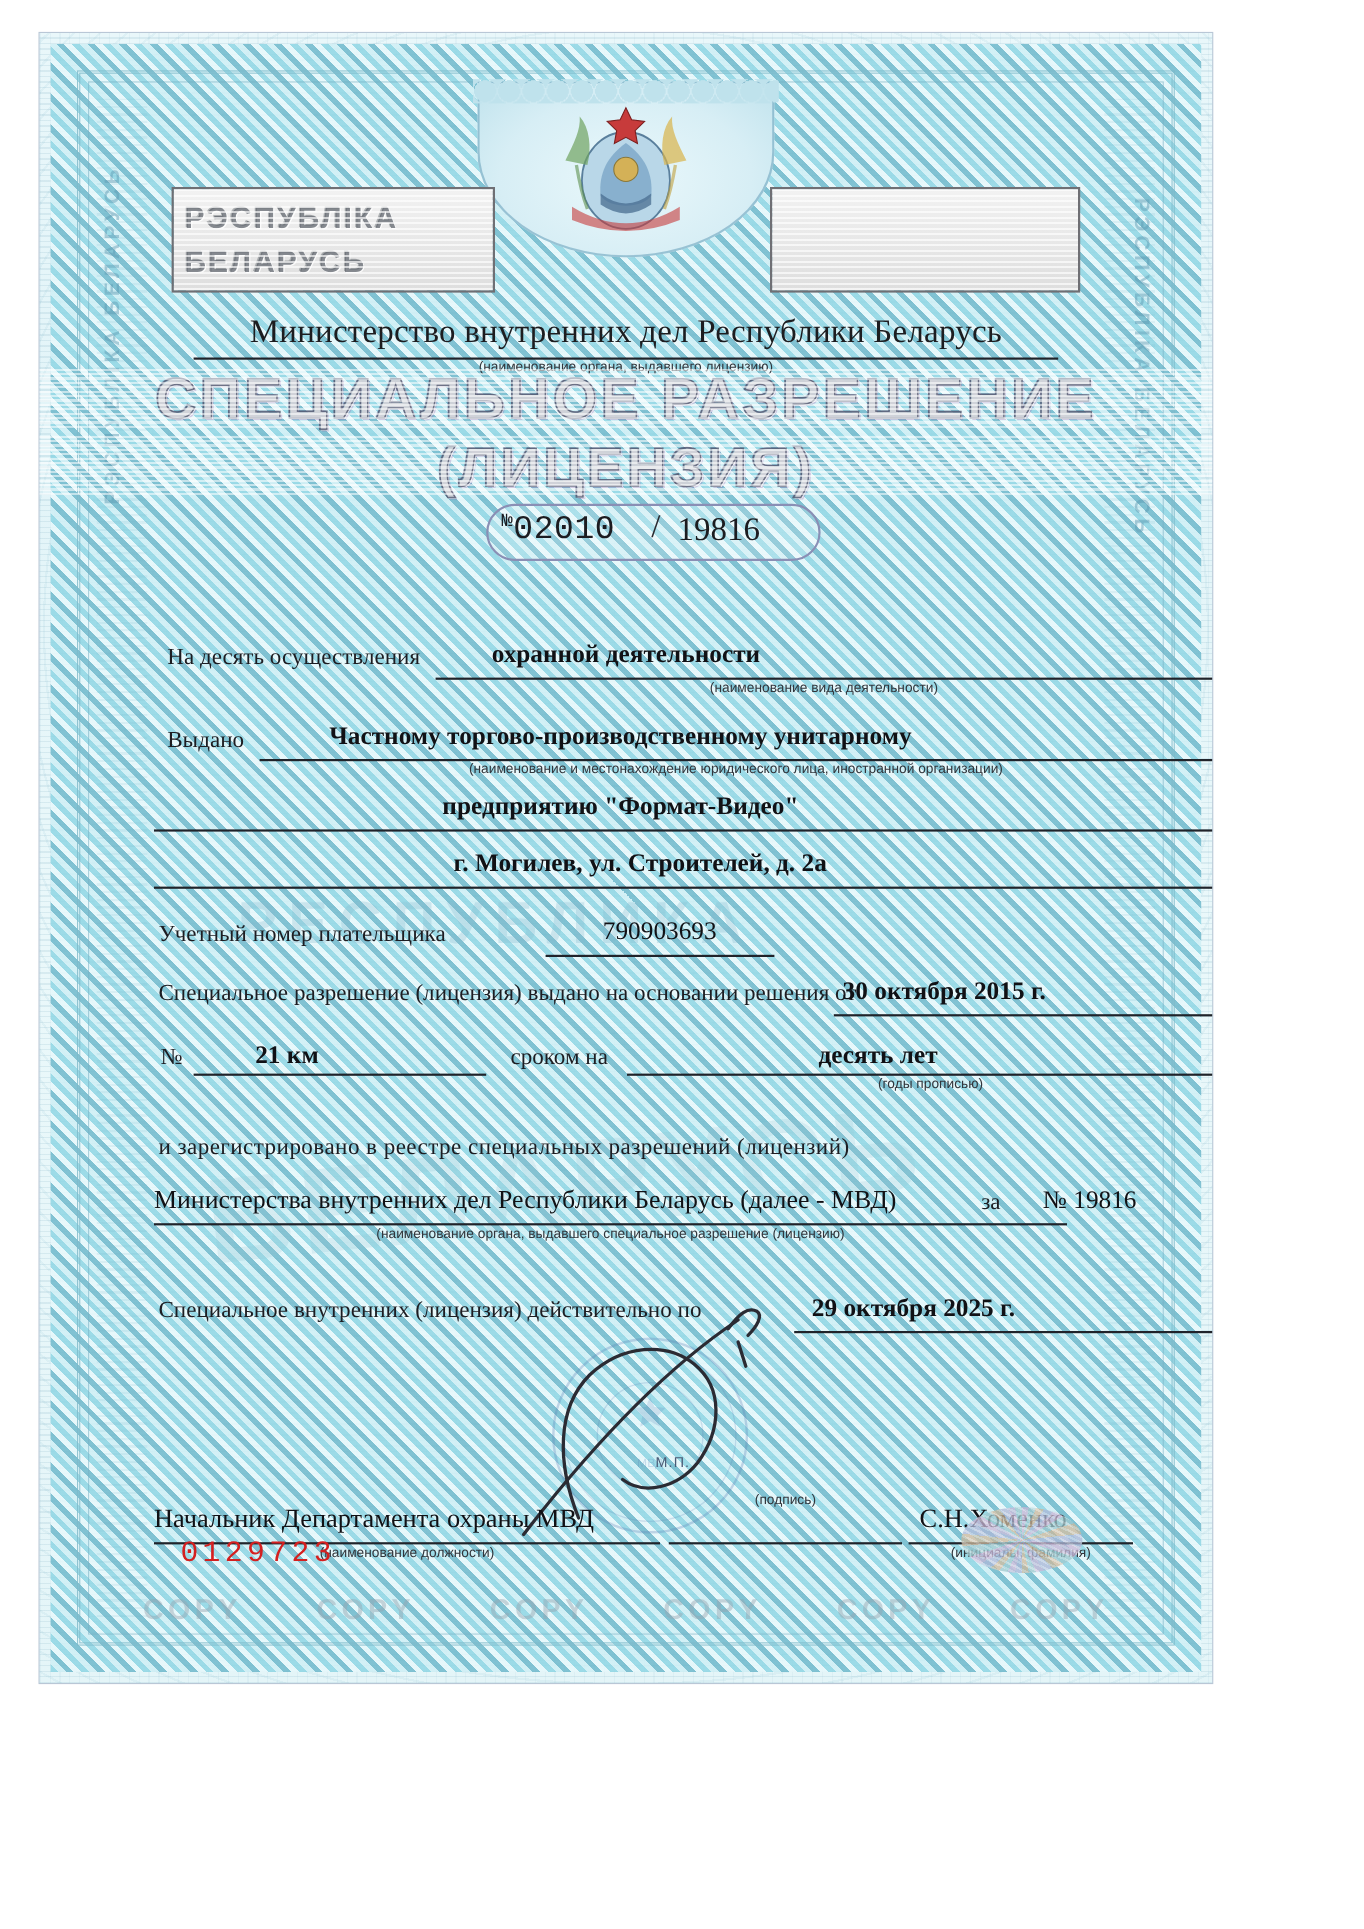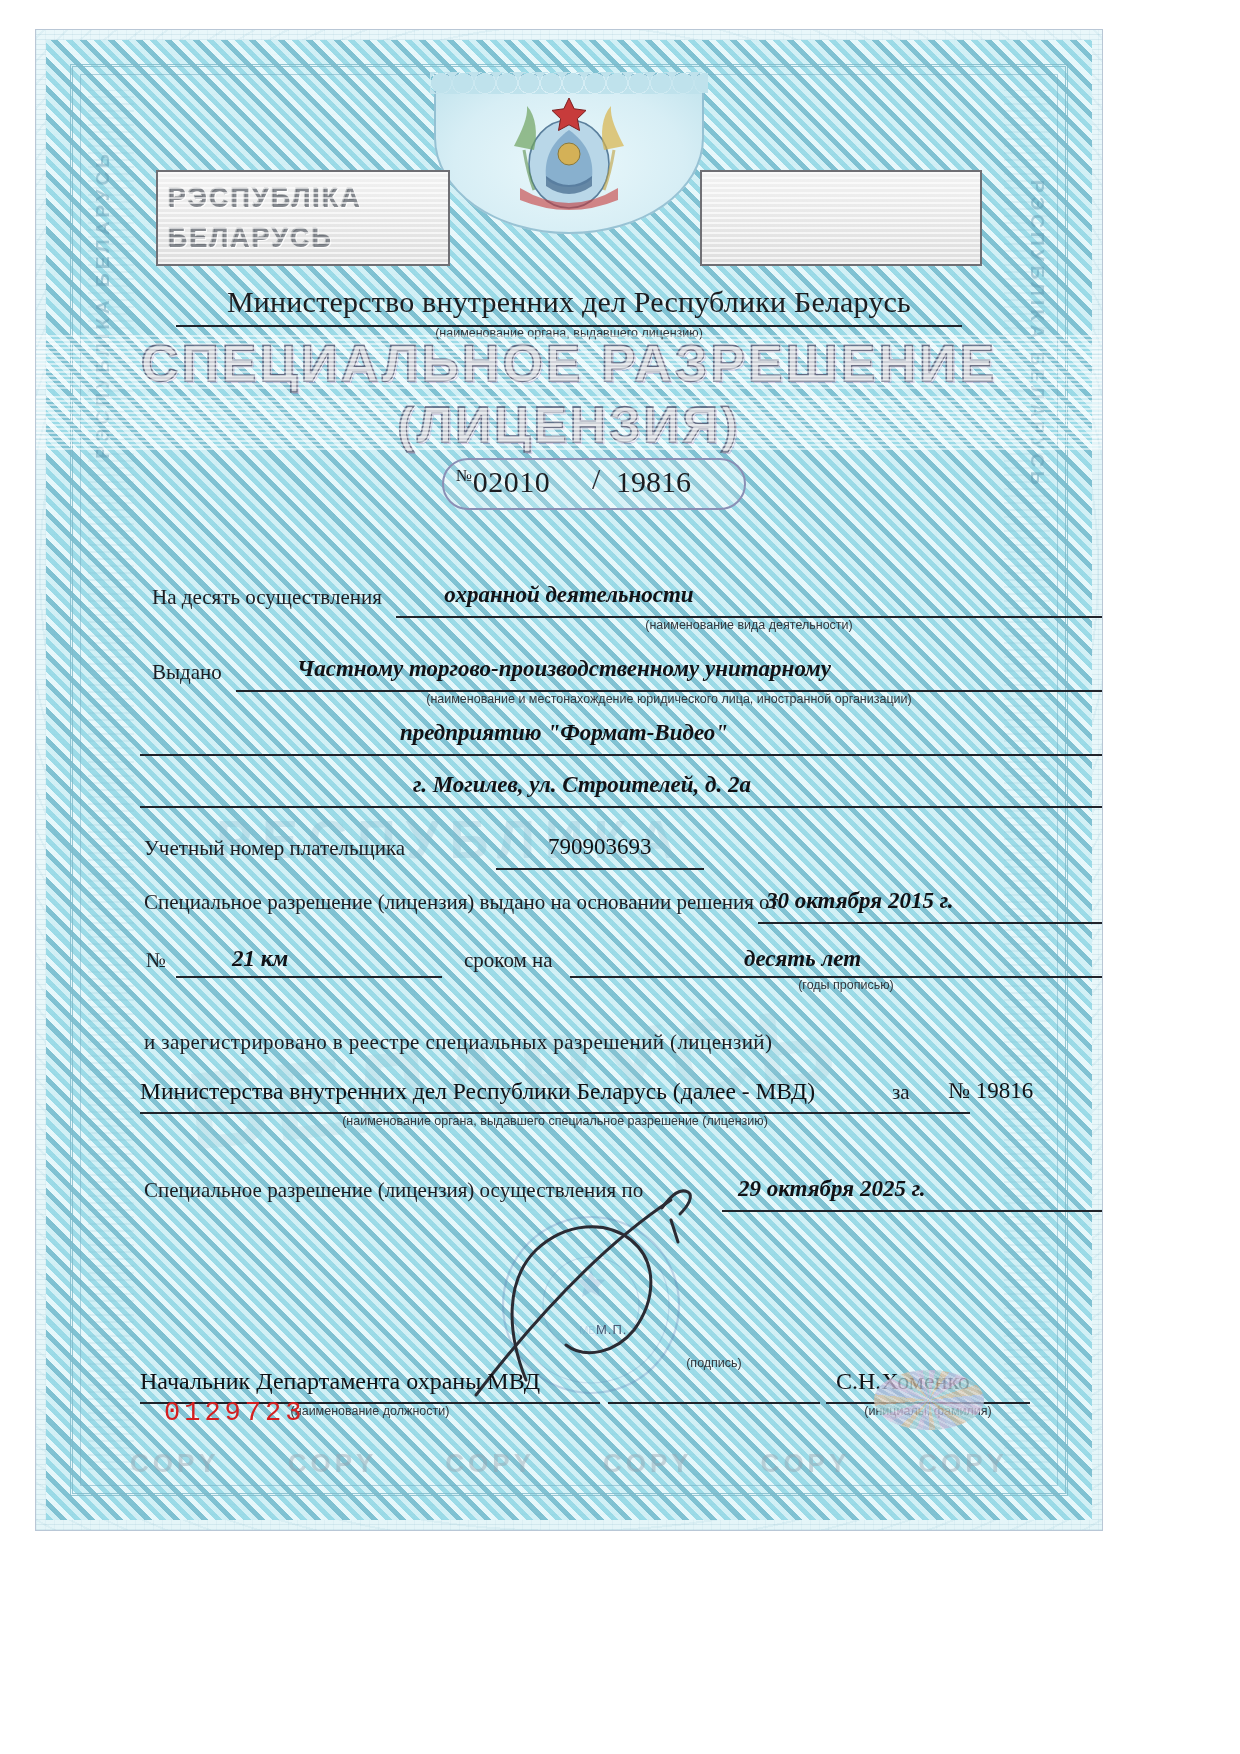--- a/index.html
+++ b/index.html
@@ -249,20 +249,21 @@
     border: 2px solid #8a8fb5;
     border-radius: 26px;
     background: rgba(255,255,255,0.18);
   }
   .num-main {
     position: absolute;
     left: 420px; top: 435px;
     font-size: 30px;
     color: #1c1c20;
     letter-spacing: .5px;
+    font-family: Liberation Mono, monospace;
   }
   .num-sup {
     font-size: 17px;
     vertical-align: super;
   }
   .num-slash {
     position: absolute;
     left: 556px; top: 432px;
     font-size: 30px;
     color: #2a2a30;
@@ -279,21 +280,20 @@
     font-size: 21px;
     color: #1d1d22;
     white-space: nowrap;
   }
   .val {
     position: absolute;
     font-size: 23px;
     font-weight: bold;
     color: #111115;
     white-space: nowrap;
-    font-style: italic;
   }
   .val-reg {
     position: absolute;
     font-size: 23px;
     color: #111115;
     white-space: nowrap;
   }
 
   
   .sig-svg { position: absolute; left: 430px; top: 1150px; pointer-events: none; }
@@ -432,21 +432,21 @@
     <div class="hint" style="left:660px; width:300px; top:948px;">(годы прописью)</div>
 
     <div class="lbl" style="left:108px; top:1000px; letter-spacing:.4px;">и  зарегистрировано  в реестре  специальных  разрешений  (лицензий)</div>
 
     <div class="val-reg" style="left:104px; top:1048px; font-size:23.5px;">Министерства  внутренних дел Республики Беларусь (далее - МВД)</div>
     <div class="rule" style="left:104px; width:830px; top:1082px;"></div>
     <div class="hint" style="left:104px; width:830px; top:1084px;">(наименование органа, выдавшего специальное разрешение (лицензию)</div>
     <div class="lbl" style="left:856px; top:1050px;">за</div>
     <div class="val-reg" style="left:912px; top:1048px;">№ 19816</div>
 
-    <div class="lbl" style="left:108px; top:1148px;">Специальное разрешение (лицензия) осуществления по</div>
+    <div class="lbl" style="left:108px; top:1148px;">Специальное внутренних (лицензия) действительно по</div>
     <div class="val" style="left:702px; top:1146px;">29 октября 2025 г.</div>
     <div class="rule" style="left:686px; right:0px; top:1180px;"></div>
 
     <svg class="stamp" width="210" height="190" viewBox="0 0 210 190">
       <ellipse cx="105" cy="95" rx="88" ry="88" fill="none" stroke="#5d7fb5" stroke-width="2.2" opacity=".55"></ellipse>
       <ellipse cx="105" cy="95" rx="78" ry="78" fill="none" stroke="#5d7fb5" stroke-width="1.2" opacity=".4"></ellipse>
       <ellipse cx="105" cy="95" rx="48" ry="48" fill="none" stroke="#5d7fb5" stroke-width="1.2" opacity=".4"></ellipse>
       <path d="M105 60 l4 9 10 1 -7 7 2 10 -9 -5 -9 5 2 -10 -7 -7 10 -1 Z" fill="#5d7fb5" opacity=".35"></path>
       <text x="105" y="124" font-size="11" fill="#5d7fb5" text-anchor="middle" opacity=".45" font-family="Liberation Sans, sans-serif">МВД</text>
     </svg>

